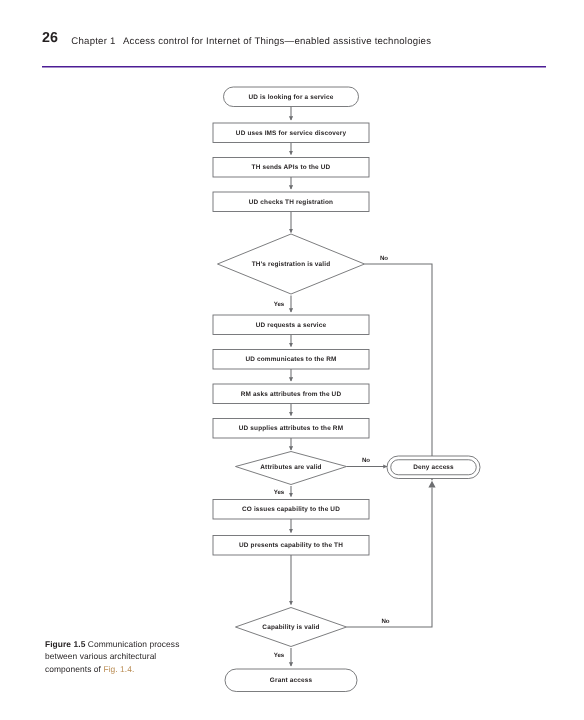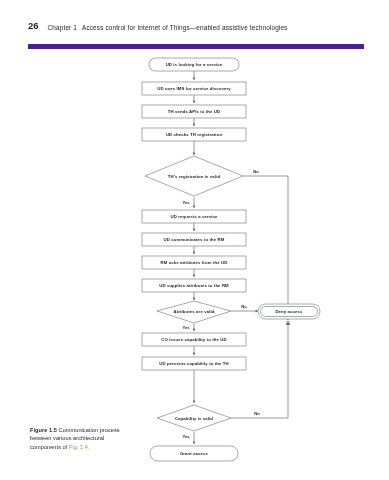--- a/index.html
+++ b/index.html
@@ -18,21 +18,21 @@
 
   
   .page-header {
     position: absolute;
     left: 28px;
     top: 20px;
     width: 336px;
     height: 20px;
     display: flex;
     align-items: flex-start;
-    border-bottom: 5px solid #4c1d95;
+    border-bottom: 1px solid #4c1d95;
     padding-bottom: 4px;
   }
   .folio {
     font-size: 9.5px;
     font-weight: bold;
     letter-spacing: 0px;
     line-height: 11px;
     margin-right: 9px;
   }
   .running-head {

